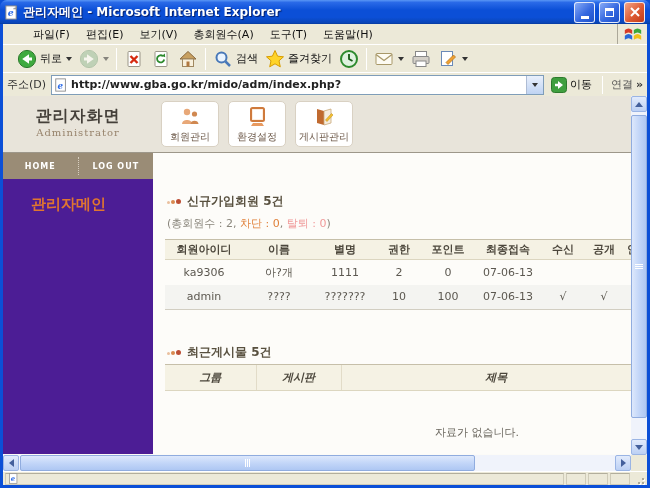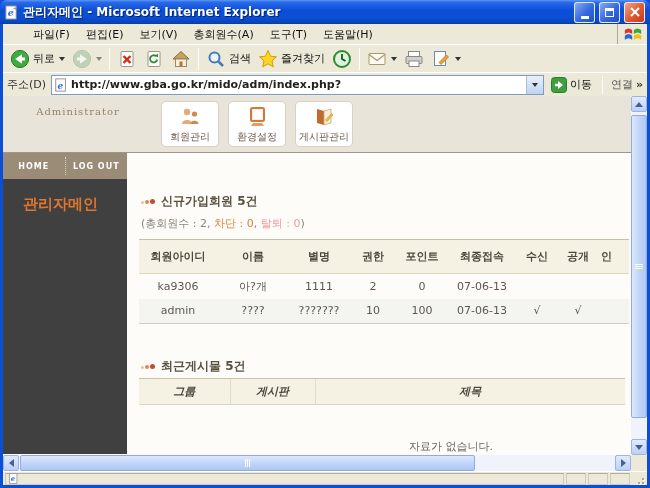--- a/index.html
+++ b/index.html
@@ -22,21 +22,21 @@
   .glyph-min { width:8px; height:3px; background:#fff; align-self:flex-end; margin:0 0 3px 0; }
   .glyph-max { width:9px; height:9px; border:1px solid #fff; border-top-width:3px; }
 
   
   .menubar { height:20px; display:flex; align-items:center; padding-left:22px; background:#ece9d8; }
   .menu-item { font-size:11px; color:#111; padding:2px 8px; }
   .logo-panel { margin-left:auto; width:30px; height:20px; border-left:1px solid #aca899;
     display:flex; align-items:center; justify-content:center; }
 
   
-  .toolbar { height:28px; display:flex; align-items:center; padding:0 4px; gap:1px;
+  .toolbar { height:28px; display:flex; align-items:center; padding:0 11px; gap:1px;
     background:#ece9d8; border-top:1px solid #fff; }
   .tb-btn { display:flex; align-items:center; gap:3px; padding:2px 3px; border-radius:3px; font-size:11px; color:#111; }
   .tb-sep { width:1px; height:22px; background:#aca899; border-right:1px solid #fff; margin:0 3px; }
   .dd { width:0; height:0; border-left:3px solid transparent; border-right:3px solid transparent;
     border-top:4px solid #333; margin-left:1px; }
   .dimmed { opacity:.55; }
 
   
   .addressbar { height:24px; display:flex; align-items:center; gap:5px; padding:0 4px;
     background:#ece9d8; border-top:1px solid #fff; }
@@ -58,45 +58,45 @@
   .page-header { height:57px; background:#e8e4da; border-bottom:1px solid #9d978a; display:flex; }
   .brand { width:150px; text-align:center; padding-top:10px; }
   .brand-title { font-size:16px; font-weight:bold; color:#45403a; letter-spacing:1px; }
   .brand-sub { font-family:"DejaVu Serif","Liberation Serif",serif; font-size:10px; color:#97836b; letter-spacing:1px; }
   .header-actions { display:flex; gap:9px; padding:5px 0 0 8px; }
   .action-btn { width:58px; height:46px; background:#fff; border:1px solid #d9d1c3; border-radius:5px;
     display:flex; flex-direction:column; align-items:center; justify-content:center; gap:1px; }
   .action-label { font-size:10px; color:#6b5747; }
 
   .page-body { display:flex; min-height:301px; }
-  .sidebar { width:124px; background:#404040; }
+  .sidebar { width:150px; background:#4c1d95; }
   .side-nav { height:26px; background:#9a8c76; display:flex; align-items:center;
     color:#fff; font-size:8px; font-weight:bold; letter-spacing:1px; }
   .side-nav .half { flex:1; text-align:center; }
   .dotsep { width:1px; height:18px; border-left:1px dotted #d8cfc0; }
-  .side-title { margin:16px 0 0 20px; font-size:15px; font-weight:bold; color:#e0762f; }
+  .side-title { margin:16px 0 0 28px; font-size:15px; font-weight:bold; color:#e0762f; }
 
   .main { flex:1; background:#fdfcf9; font-size:11px; color:#5a564e; }
   .sec-title { display:flex; align-items:center; gap:6px; margin:40px 0 0 14px;
     font-size:12px; font-weight:bold; color:#58503f; }
   .sec-title.sec2 { margin-top:34px; }
   .bullet { display:flex; align-items:flex-end; gap:1px; }
   .bullet i { display:inline-block; border-radius:50%; }
   .bullet i:nth-child(1){ width:3px; height:3px; background:#eac09e; }
   .bullet i:nth-child(2){ width:4px; height:4px; background:#d98a50; }
   .bullet i:nth-child(3){ width:5px; height:5px; background:#bc4f35; }
 
   .summary { margin:6px 0 0 14px; color:#8a867c; }
   .summary .blocked { color:#e0803a; }
   .summary .withdrawn { color:#f09a9a; }
 
   table { border-collapse:collapse; table-layout:fixed; font-size:11px; }
   .t1 { margin:8px 0 0 12px; width:490px; }
   .t1 thead th, .t2 thead th { background:#f5f2e4; border-top:1px solid #c6bfa9; border-bottom:1px solid #dcd6c0;
-    font-weight:bold; color:#4c473c; height:34px; text-align:center; }
+    font-weight:bold; color:#4c473c; height:20px; text-align:center; }
   .t1 tbody td { height:25px; text-align:center; color:#5c5850; }
   .t1 tbody tr.alt { background:#f4f4f1; }
   .t1 tbody tr:last-child td { border-bottom:1px solid #d2cec2; }
   .nick { color:#97938b; }
   .pts { color:#d4813f; }
   .col-last { text-align:left !important; padding-left:2px; }
 
   .t2 { margin:3px 0 0 12px; width:486px;font-style:italic; }
   .t2 thead th { height:26px; }
   .t2 thead th + th { border-left:1px solid #e2dcc8; }
@@ -290,20 +290,21 @@
       <b>»</b>
     </span>
   </div>
 
   <div class="viewport">
     <div class="page-wrap">
       <div class="page">
 
         <div class="page-header">
           <div class="brand">
+            <div class="brand-title">관리자화면</div>
             <div class="brand-sub">Administrator</div>
           </div>
           <div class="header-actions">
             <div class="action-btn">
               <svg width="24" height="24" viewBox="0 0 24 24">
                 <circle cx="9" cy="7" r="3.2" fill="#e8a878"></circle>
                 <path d="M4 19 C4 13.5,14 13.5,14 19 Z" fill="#e8a878"></path>
                 <circle cx="16.5" cy="9" r="2.6" fill="#d08850"></circle>
                 <path d="M12.5 19 C12.5 14.5,20.5 14.5,20.5 19 Z" fill="#d08850"></path>
               </svg>

